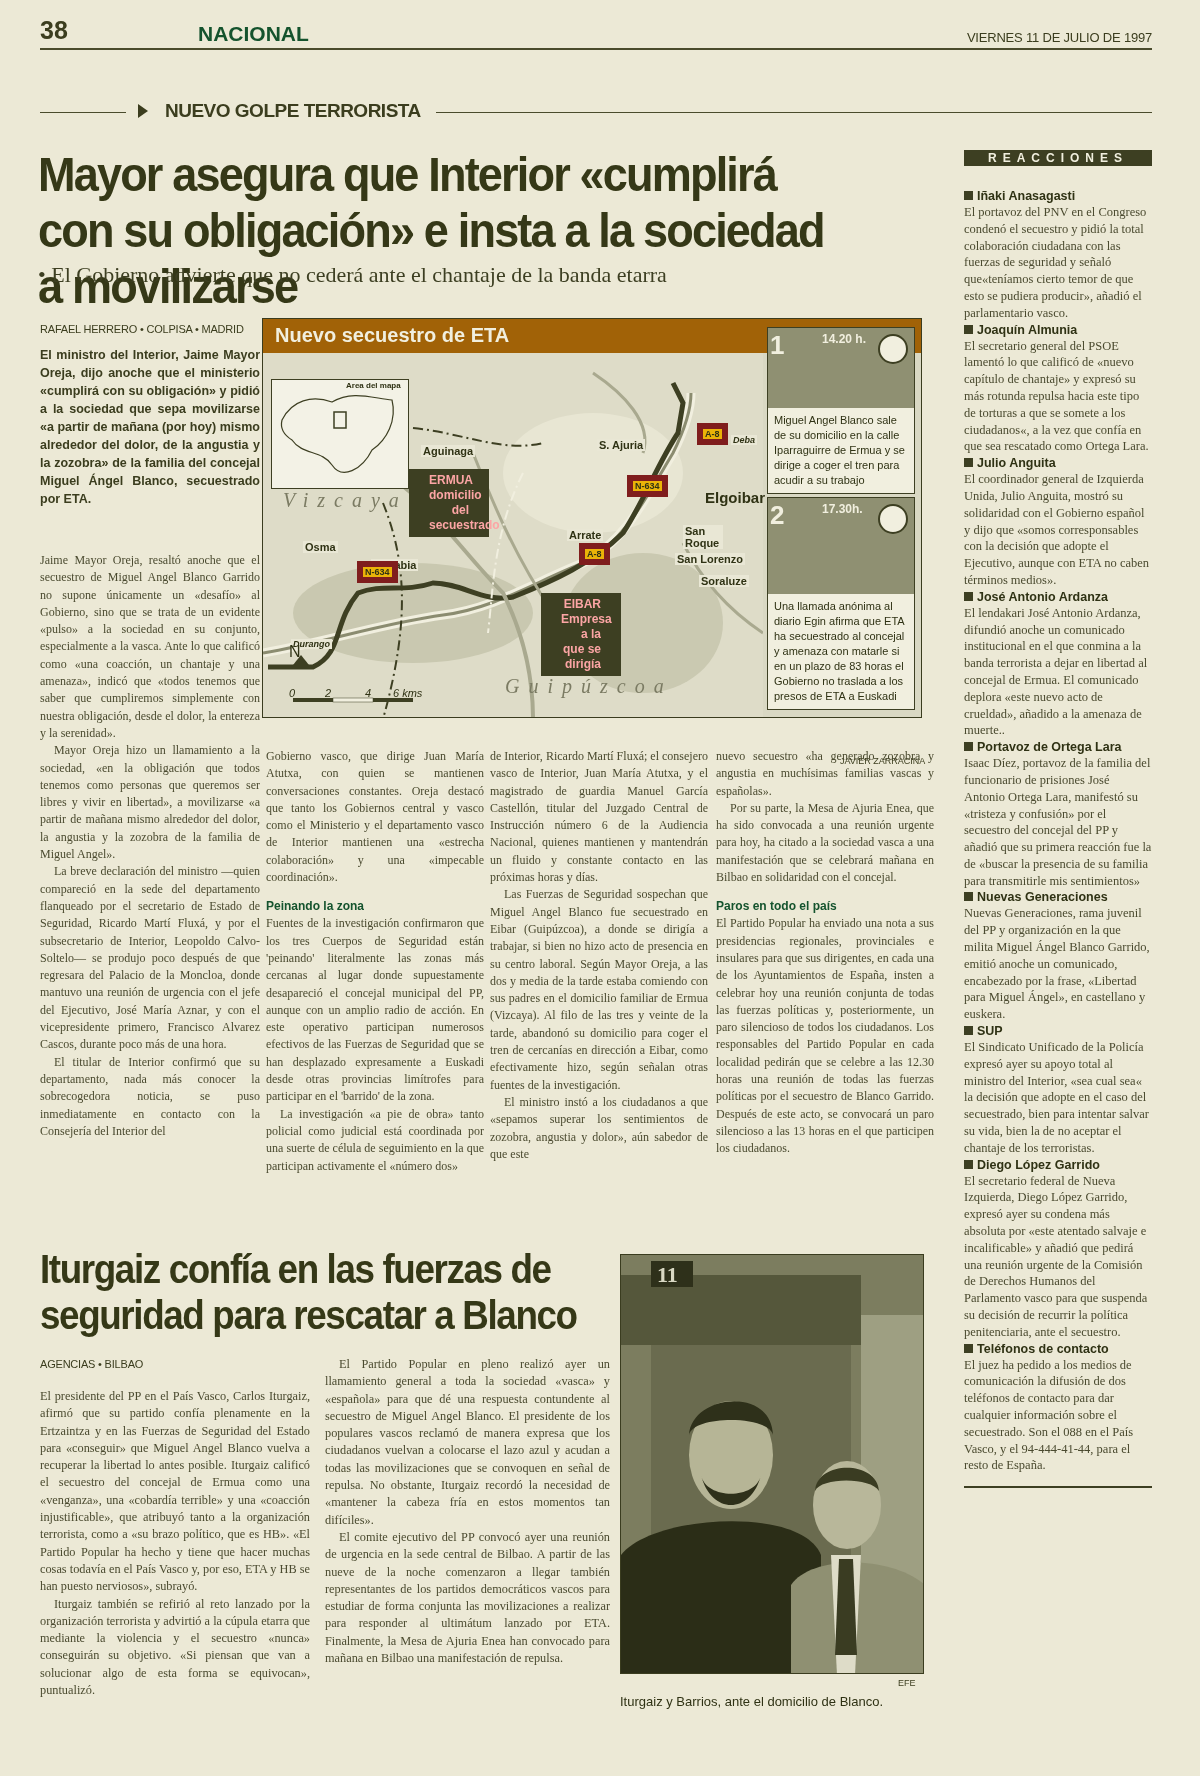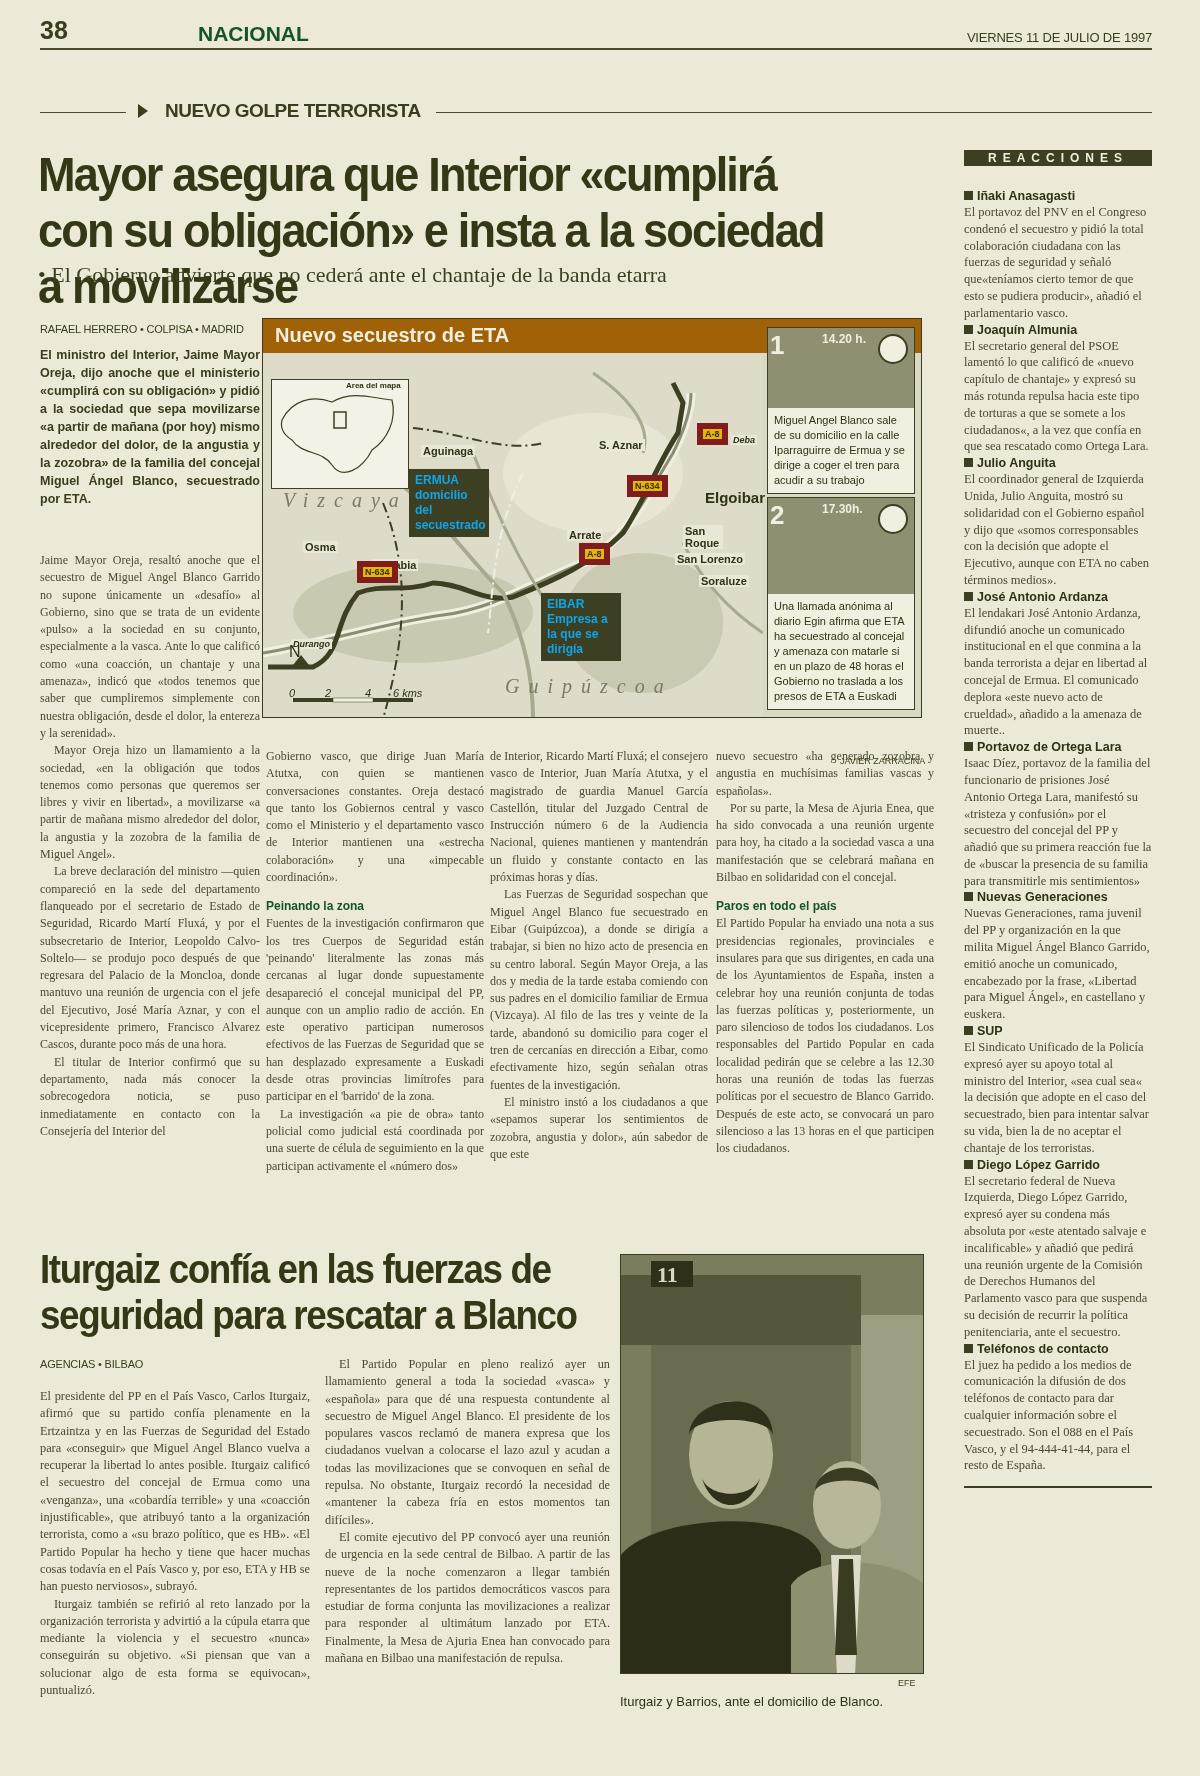--- a/index.html
+++ b/index.html
@@ -44,21 +44,21 @@
 
   
   #graphic { left: 262px; top: 318px; width: 660px; height: 400px; background: #d9d8c3; border: 1px solid #3a3c1f; overflow: hidden; }
   #graphic .titlebar { position: absolute; left: 0; top: 0; width: 660px; height: 34px; background: #a16207; }
   #graphic .title { position: absolute; left: 12px; top: 5px; font: bold 20px "Liberation Sans", sans-serif; color: #f1efdf; }
   #graphic .titlerule { position: absolute; left: 6px; top: 34px; width: 480px; height: 3px; background: #f1efdf; }
   #graphic svg.map { position: absolute; left: 0; top: 34px; }
   .maplabel { position: absolute; font: bold 11px "Liberation Sans", sans-serif; color: #2f3214; background: #e9e7d5; padding: 0 2px; }
   .maplabel.region { font: italic 20px "Liberation Serif", serif; color: #7b7b63; background: none; letter-spacing: 9px; }
   .maplabel.road { font: bold 9px "Liberation Sans", sans-serif; border: 6px solid #7f1d1d; background: #eab308; }
-  .callout { position: absolute; background: #3d3f22; color: #0ea5e9; font: bold 12px/15px "Liberation Sans", sans-serif; text-align: left; padding: 4px 6px; }
+  .callout { position: absolute; background: #3d3f22; color: #fca5a5; font: bold 12px/15px "Liberation Sans", sans-serif; text-align: right; padding: 4px 20px; }
   .inset { position: absolute; left: 8px; top: 60px; width: 138px; height: 110px; background: #f3f2e6; border: 1px solid #3d3f22; }
   .inset-label { position: absolute; left: 74px; top: 2px; font: bold 8px/8px "Liberation Sans", sans-serif; color: #2f3214; text-align: center; }
   .panel { position: absolute; left: 504px; width: 148px; background: #f1efdf; border: 1px solid #3d3f22; }
   .panel .pic { position: relative; height: 100px; background: #8f9072; overflow: hidden; }
   .panel .num { position: absolute; left: 2px; top: 2px; font: bold 26px "Liberation Sans", sans-serif; color: #f1efdf; }
   .panel .time { position: absolute; left: 54px; top: 4px; font: bold 12px "Liberation Sans", sans-serif; color: #f1efdf; }
   .panel .clock { position: absolute; right: 6px; top: 6px; width: 30px; height: 30px; border-radius: 50%; background: #f1efdf; border: 2px solid #3d3f22; }
   .panel .txt { padding: 5px 6px; font: 11px/15px "Liberation Sans", sans-serif; color: #2f3214; }
   #credit-graphic { left: 840px; top: 756px; font: 9px "Liberation Sans", sans-serif; color: #3b3d1e; }
 
@@ -143,21 +143,21 @@
       <path d="M10 40 C20 20 40 15 60 22 C80 10 100 18 120 20 C125 40 115 60 100 70 C90 90 70 100 60 85 C50 70 30 75 20 60 C12 55 8 48 10 40 Z" fill="#f3f2e6" stroke="#3d3f22" stroke-width="1.2"></path>
       <rect x="62" y="32" width="12" height="16" fill="none" stroke="#3d3f22" stroke-width="1.5"></rect>
     </svg>
     <span class="inset-label">Area del mapa</span>
   </div>
 
   <span class="maplabel region" style="left:18px; top:170px;">Vizcaya</span>
   <span class="maplabel region" style="left:240px; top:356px;">Guipúzcoa</span>
 
   <span class="maplabel" style="left:158px; top:126px;">Aguinaga</span>
-  <span class="maplabel" style="left:334px; top:120px;">S. Aznar</span>
+  <span class="maplabel" style="left:334px; top:120px;">S. Ajuria</span>
   <span class="maplabel" style="left:468px; top:116px; font-style:italic; font-size:9px;">Deba</span>
   <span class="maplabel" style="left:440px; top:170px; font-size:15px; background:none;">Elgoibar</span>
   <span class="maplabel" style="left:420px; top:206px; width:40px; line-height:12px;">San Roque</span>
   <span class="maplabel" style="left:412px; top:234px;">San Lorenzo</span>
   <span class="maplabel" style="left:304px; top:210px;">Arrate</span>
   <span class="maplabel" style="left:40px; top:222px;">Osma</span>
   <span class="maplabel" style="left:108px; top:240px;">Mallabia</span>
   <span class="maplabel" style="left:436px; top:256px;">Soraluze</span>
   <span class="maplabel" style="left:28px; top:320px; font-style:italic; font-size:9px;">Durango</span>
 
@@ -182,21 +182,21 @@
       <span class="clock"></span>
     </div>
     <div class="txt">Miguel Angel Blanco sale de su domicilio en la calle Iparraguirre de Ermua y se dirige a coger el tren para acudir a su trabajo</div>
   </div>
   <div class="panel" style="top:178px;">
     <div class="pic" style="height:96px;">
       <span class="num">2</span>
       <span class="time">17.30h.</span>
       <span class="clock"></span>
     </div>
-    <div class="txt">Una llamada anónima al diario Egin afirma que ETA ha secuestrado al concejal y amenaza con matarle si en un plazo de 48 horas el Gobierno no traslada a los presos de ETA a Euskadi</div>
+    <div class="txt">Una llamada anónima al diario Egin afirma que ETA ha secuestrado al concejal y amenaza con matarle si en un plazo de 83 horas el Gobierno no traslada a los presos de ETA a Euskadi</div>
   </div>
 </div>
 <div id="credit-graphic" class="abs">JAVIER ZARRACINA</div>
 
 <div class="col" style="left:266px; top:748px; width:218px;">
   <p class="noind">Gobierno vasco, que dirige Juan María Atutxa, con quien se mantienen conversaciones constantes. Oreja destacó que tanto los Gobiernos central y vasco como el Ministerio y el departamento vasco de Interior mantienen una «estrecha colaboración» y una «impecable coordinación».</p>
   <h4>Peinando la zona</h4>
   <p class="noind">Fuentes de la investigación confirmaron que los tres Cuerpos de Seguridad están 'peinando' literalmente las zonas más cercanas al lugar donde supuestamente desapareció el concejal municipal del PP, aunque con un amplio radio de acción. En este operativo participan numerosos efectivos de las Fuerzas de Seguridad que se han desplazado expresamente a Euskadi desde otras provincias limítrofes para participar en el 'barrido' de la zona.</p>
   <p>La investigación «a pie de obra» tanto policial como judicial está coordinada por una suerte de célula de seguimiento en la que participan activamente el «número dos»</p>
 </div>

